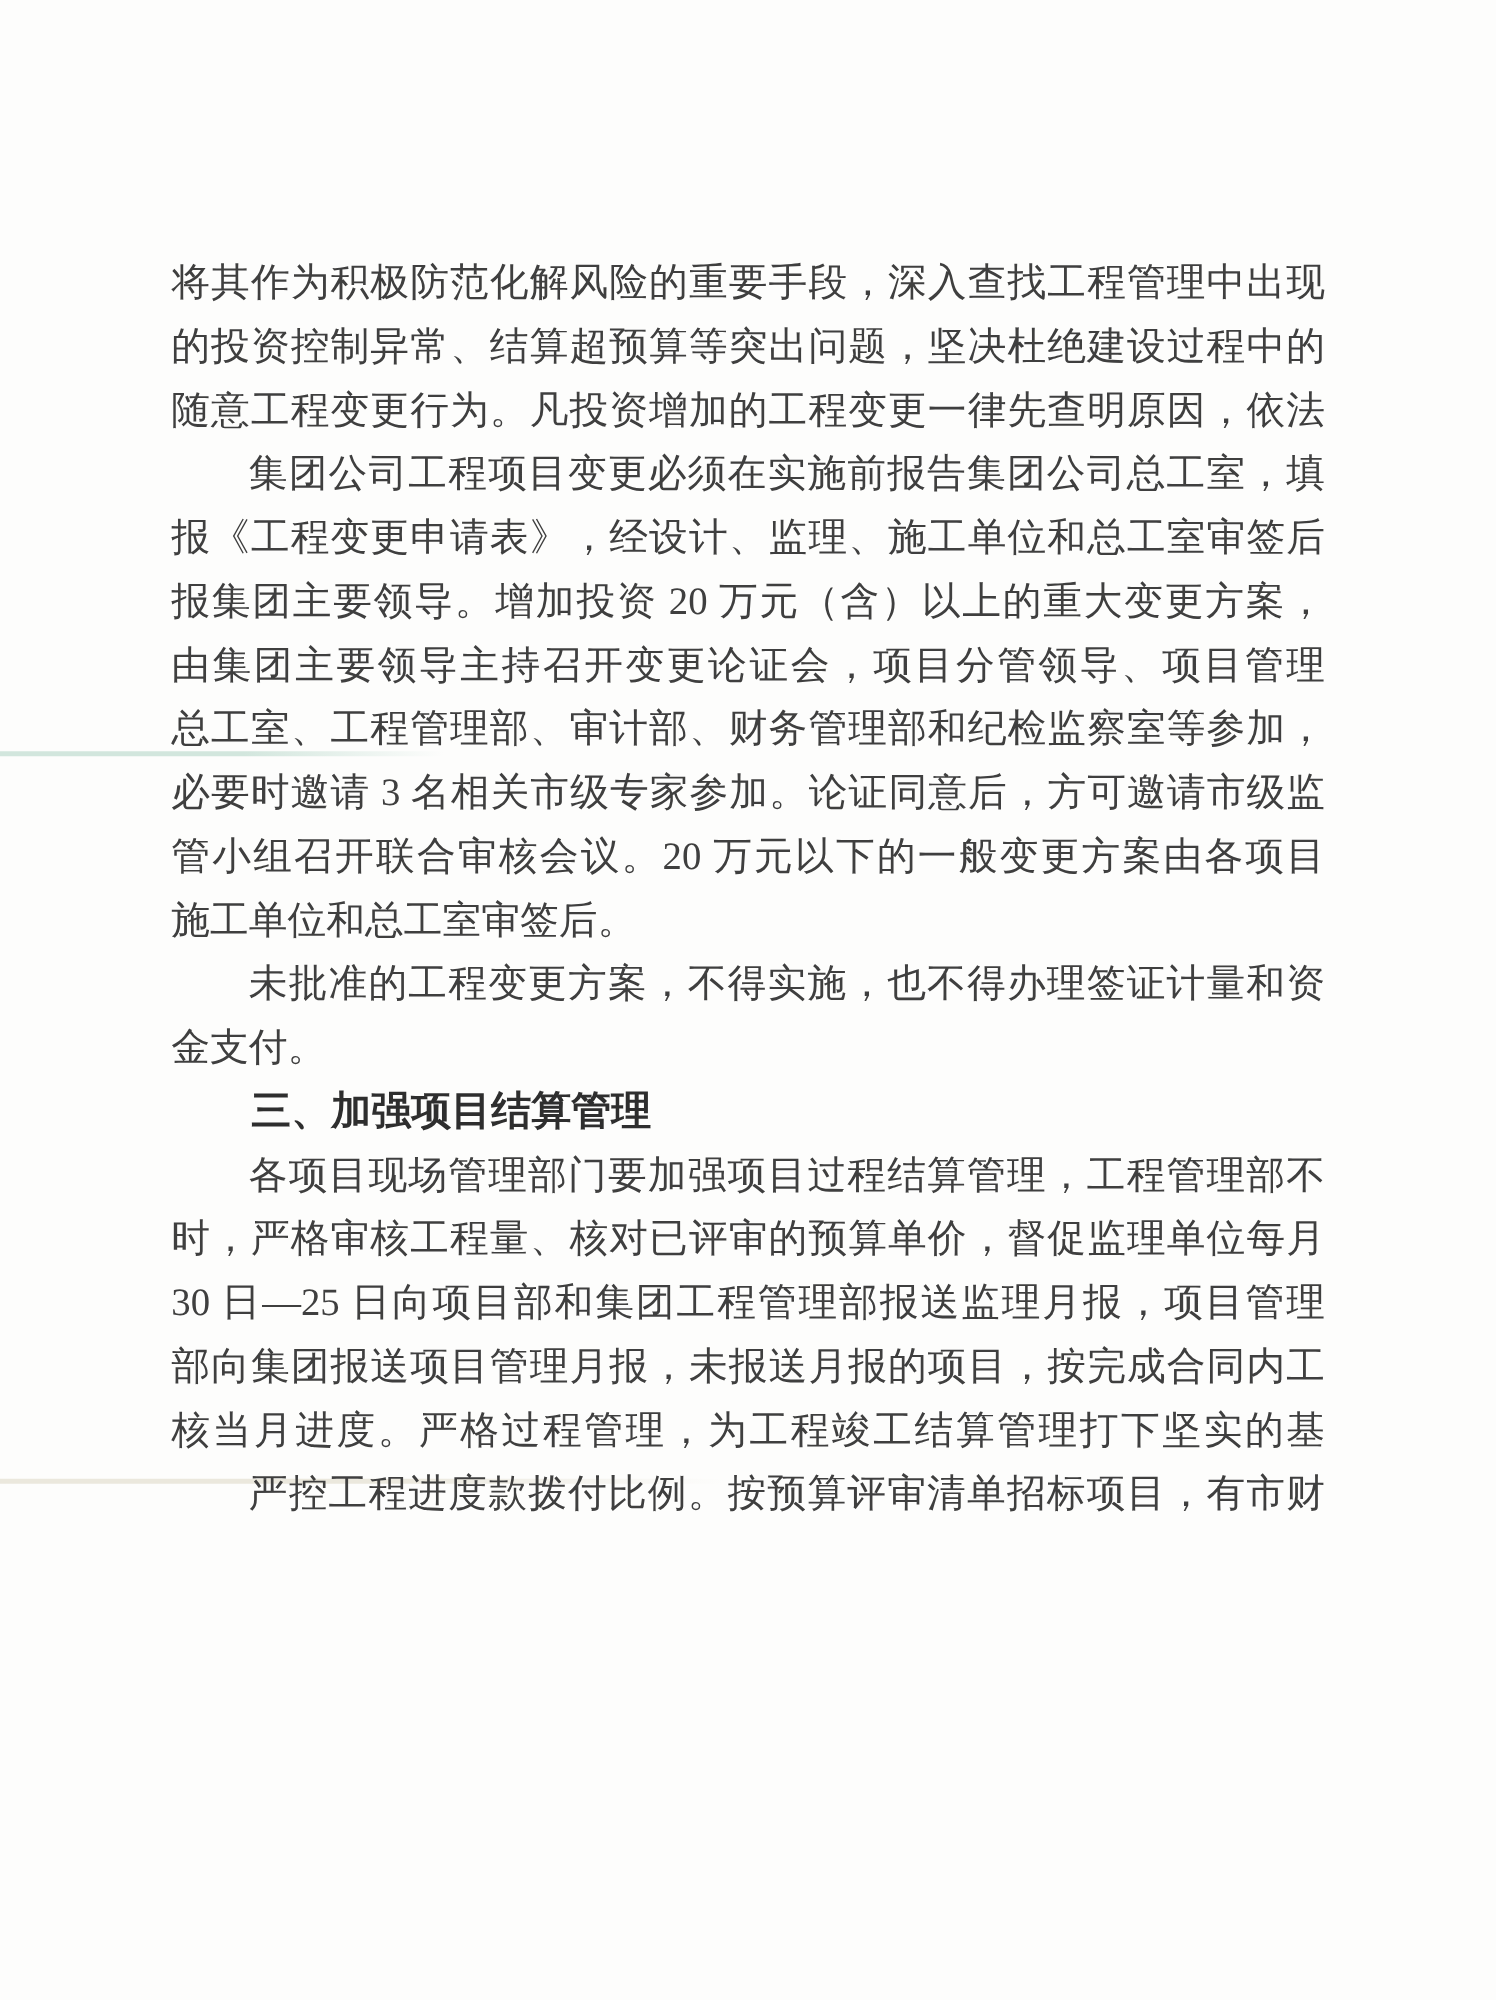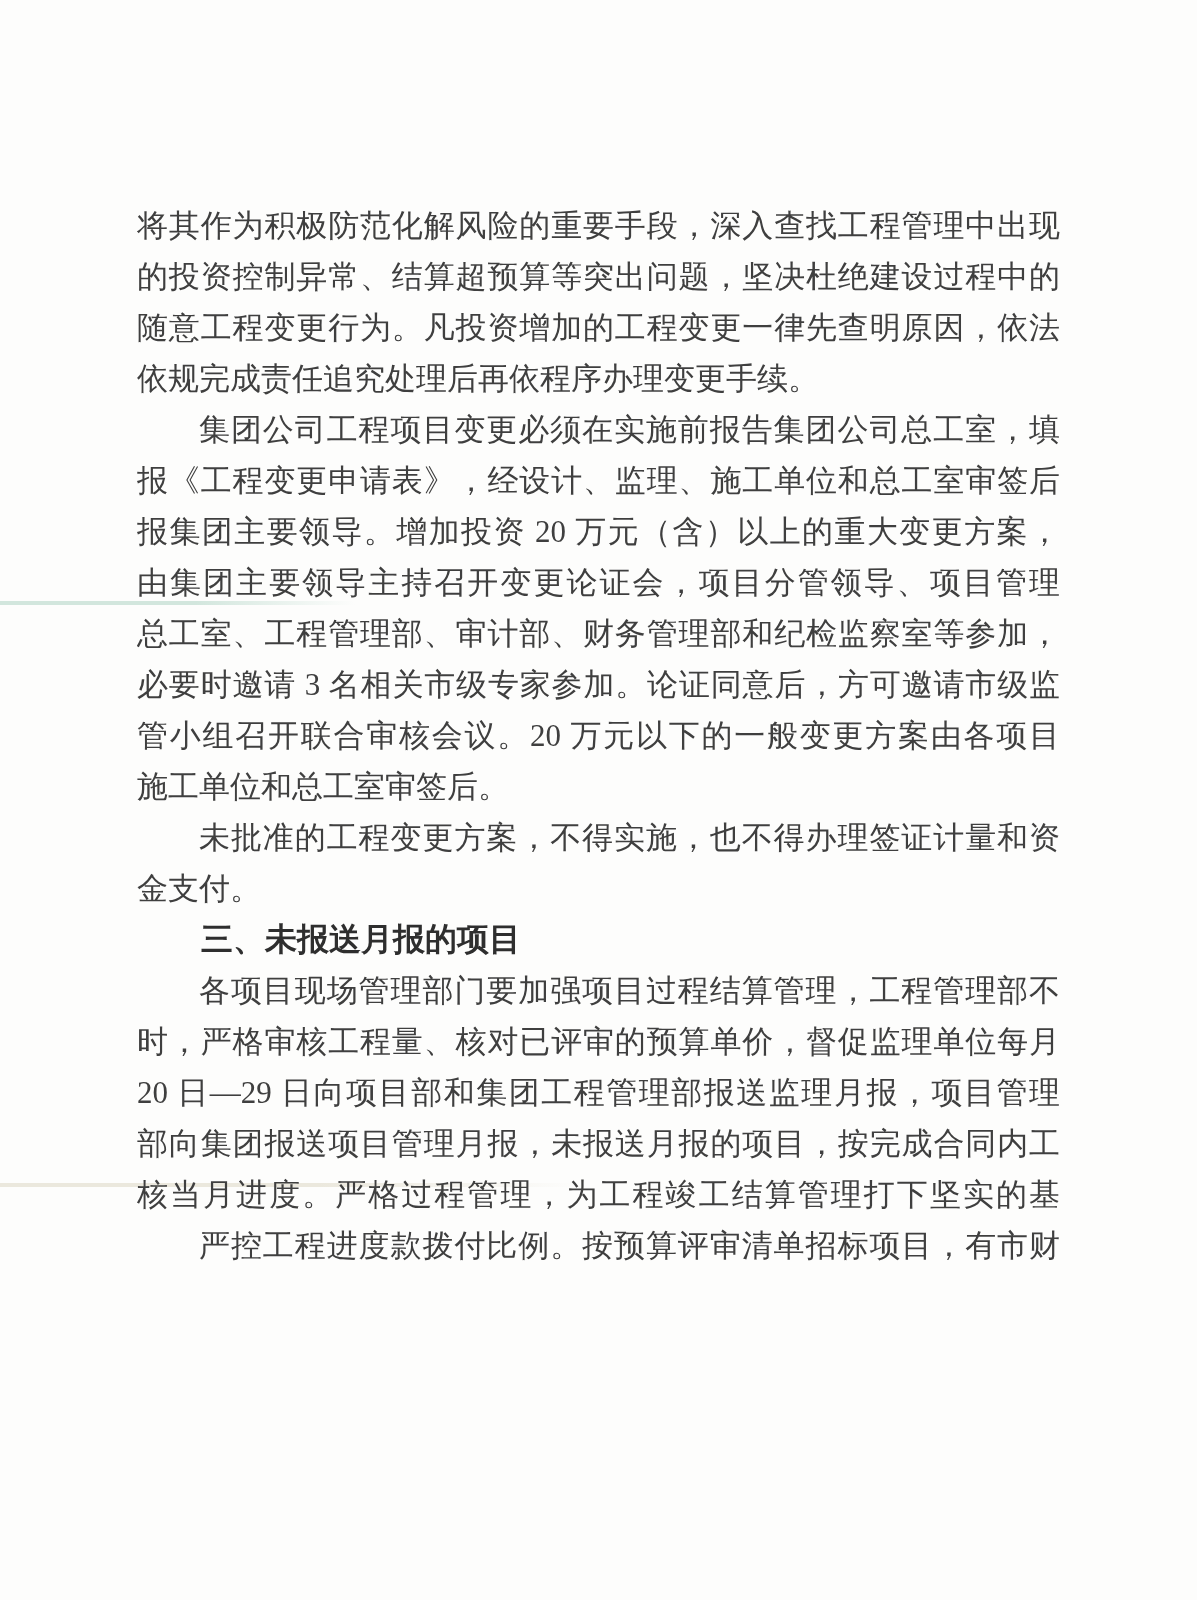--- a/index.html
+++ b/index.html
@@ -59,38 +59,37 @@
 <div class="page">
 
   <div class="scan-artifact" style="left: 0px; top: 585px; width: 355px; height: 4px; background: linear-gradient(to right, rgb(210, 230, 221) 55%, rgba(255, 255, 255, 0));"></div>
   <div class="scan-artifact" style="left: 0px; top: 1167px; width: 580px; height: 4px; background: linear-gradient(to right, rgb(235, 232, 221) 55%, rgba(255, 255, 255, 0));"></div>
 
   <div class="text-block">
 
     <div class="line">将其作为积极防范化解风险的重要手段，深入查找工程管理中出现</div>
     <div class="line">的投资控制异常、结算超预算等突出问题，坚决杜绝建设过程中的</div>
     <div class="line">随意工程变更行为。凡投资增加的工程变更一律先查明原因，依法</div>
-    <div class="line end">依规完成责任追究处理后再依程序办理变更手续。</div>
 
     <div class="line first">集团公司工程项目变更必须在实施前报告集团公司总工室，填</div>
     <div class="line">报《工程变更申请表》，经设计、监理、施工单位和总工室审签后</div>
     <div class="line">报集团主要领导。增加投资 20 万元（含）以上的重大变更方案，</div>
     <div class="line">由集团主要领导主持召开变更论证会，项目分管领导、项目管理部、</div>
     <div class="line">总工室、工程管理部、审计部、财务管理部和纪检监察室等参加，</div>
     <div class="line">必要时邀请 3 名相关市级专家参加。论证同意后，方可邀请市级监</div>
     <div class="line">管小组召开联合审核会议。20 万元以下的一般变更方案由各项目</div>
     <div class="line end">施工单位和总工室审签后。</div>
 
     <div class="line first">未批准的工程变更方案，不得实施，也不得办理签证计量和资</div>
     <div class="line end">金支付。</div>
 
-    <div class="line first heading end">三、未报送月报的项目</div>
+    <div class="line first heading end">三、加强项目结算管理</div>
 
     <div class="line first">各项目现场管理部门要加强项目过程结算管理，工程管理部不审</div>
     <div class="line">时，严格审核工程量、核对已评审的预算单价，督促监理单位每月</div>
-    <div class="line">20 日—29 日向项目部和集团工程管理部报送监理月报，项目管理</div>
+    <div class="line">30 日—25 日向项目部和集团工程管理部报送监理月报，项目管理</div>
     <div class="line">部向集团报送项目管理月报，未报送月报的项目，按完成合同内工</div>
     <div class="line">核当月进度。严格过程管理，为工程竣工结算管理打下坚实的基础。</div>
 
     <div class="line first">严控工程进度款拨付比例。按预算评审清单招标项目，有市财</div>
   </div>
 
 </div>
 
 </body></html>

